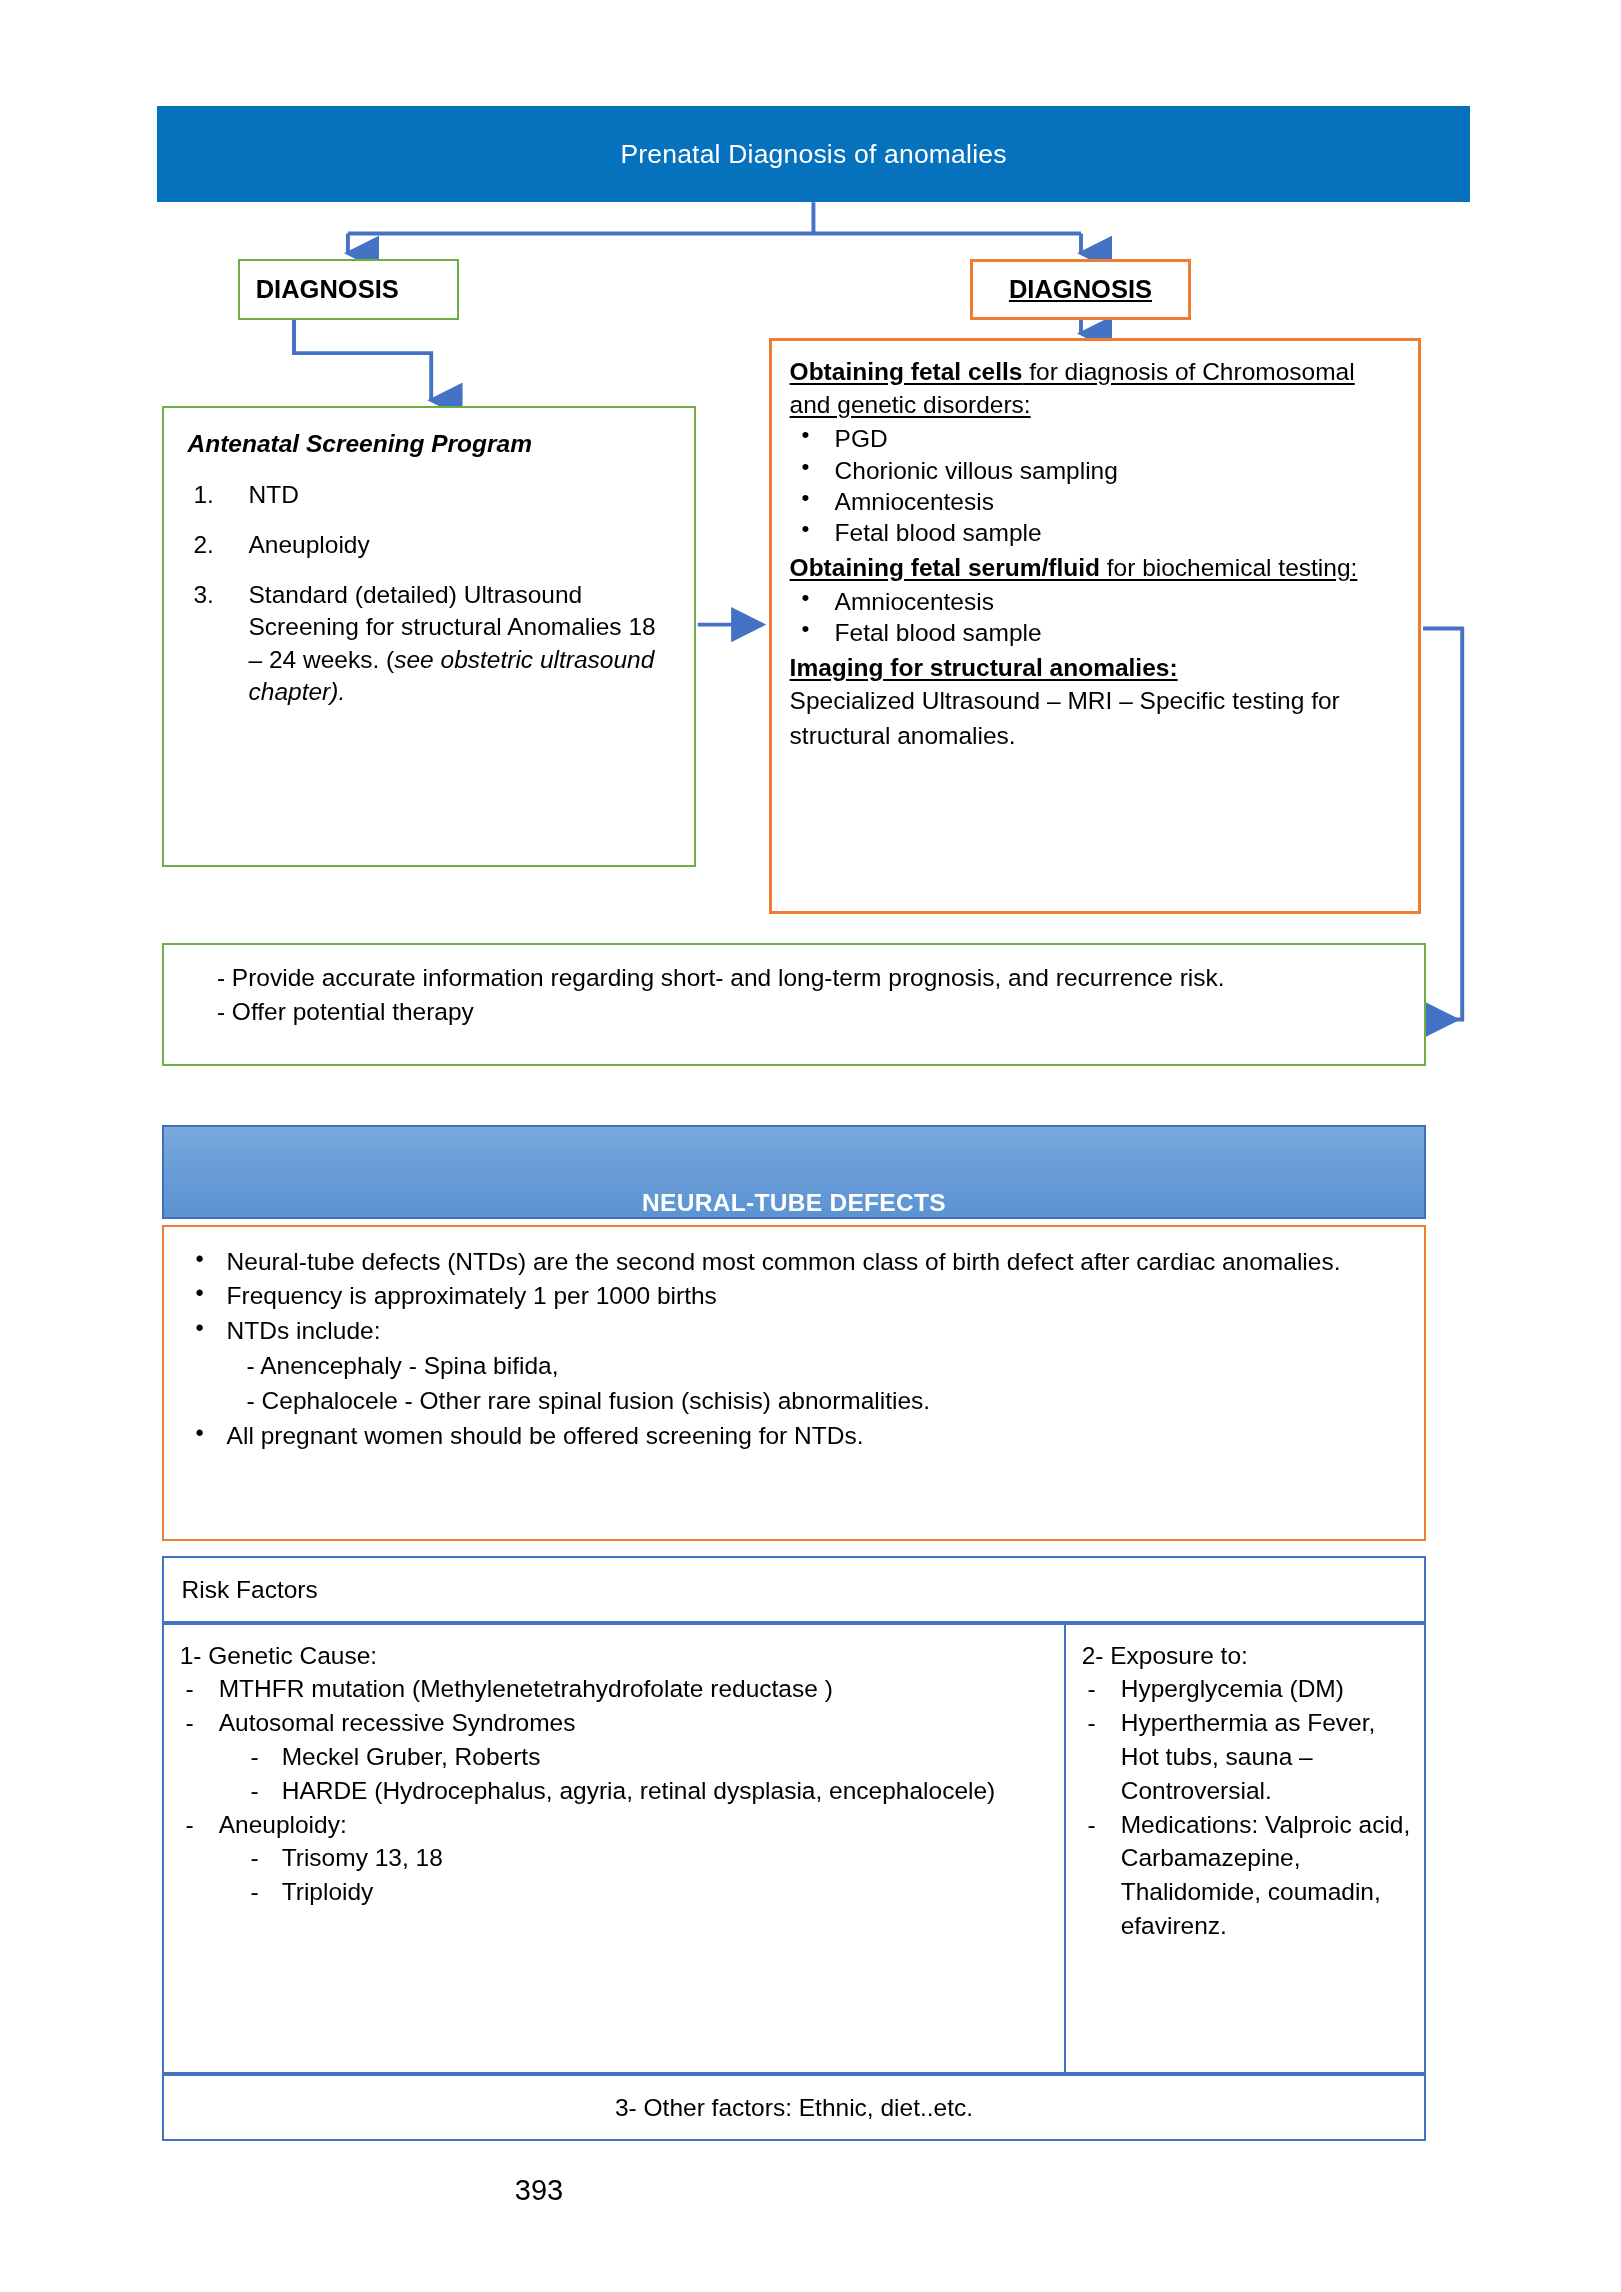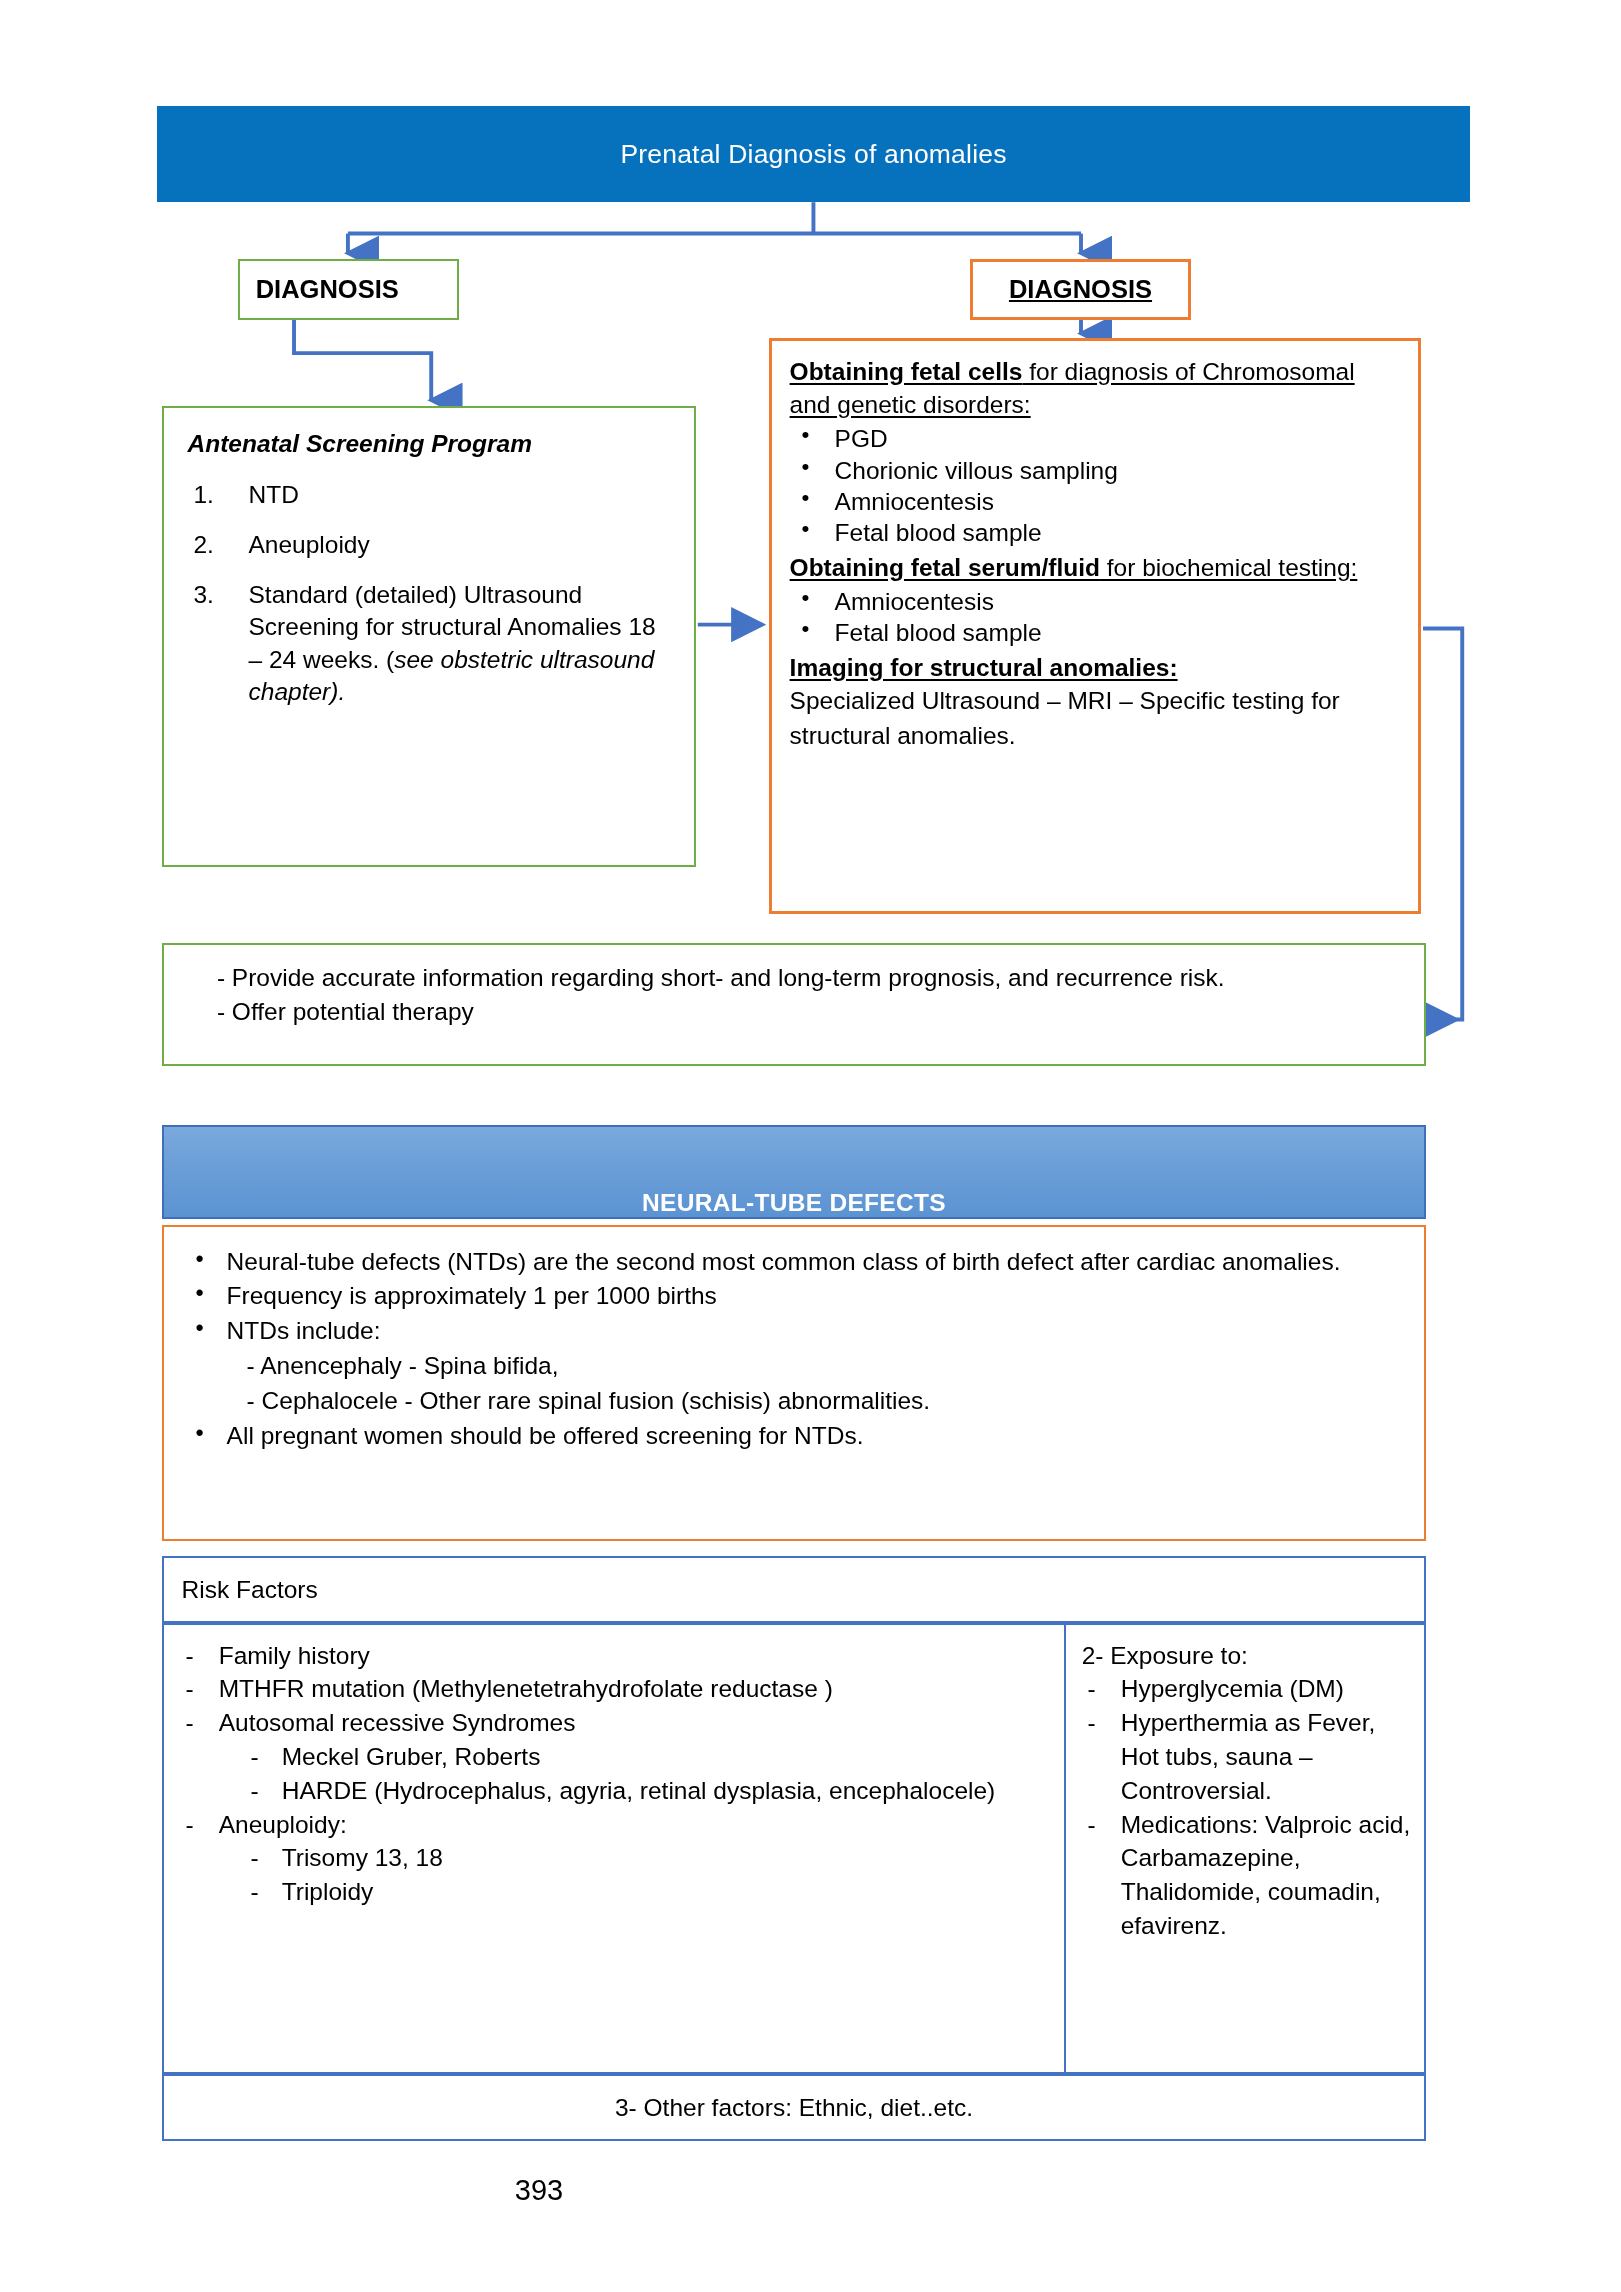--- a/index.html
+++ b/index.html
@@ -443,22 +443,22 @@
       <li>All pregnant women should be offered screening for NTDs.</li>
     </ul>
   </div>
 
   <div class="rf-title">
     <span class="lbl">Risk Factors</span>
   </div>
 
   <div class="rf-grid">
     <div class="rf-col-left">
+      <div class="rf-h">1- Genetic Cause:</div>
       <ul class="rf-list">
-        <li>Family history</li>
         <li>MTHFR mutation (Methylenetetrahydrofolate reductase )</li>
         <li>Autosomal recessive Syndromes</li>
       </ul>
       <ul class="rf-sub">
         <li>Meckel Gruber, Roberts</li>
         <li>HARDE (Hydrocephalus, agyria, retinal dysplasia, encephalocele)</li>
       </ul>
       <ul class="rf-list">
         <li>Aneuploidy:</li>
       </ul>

